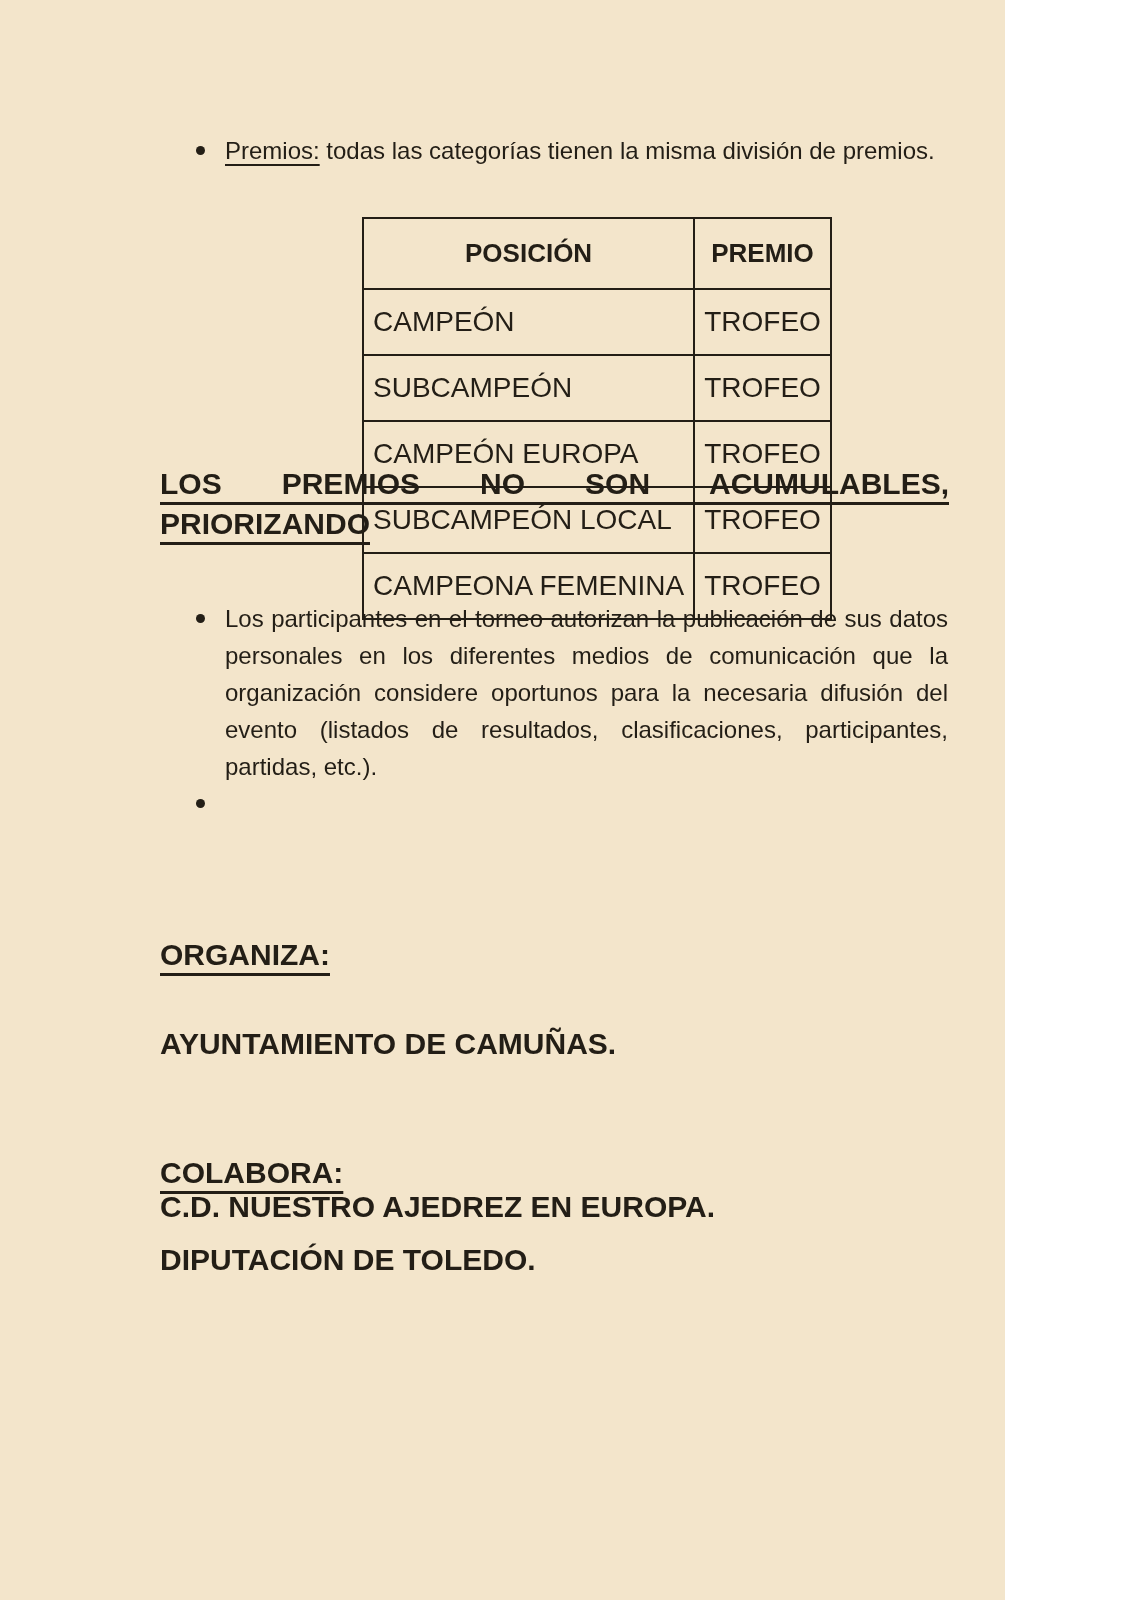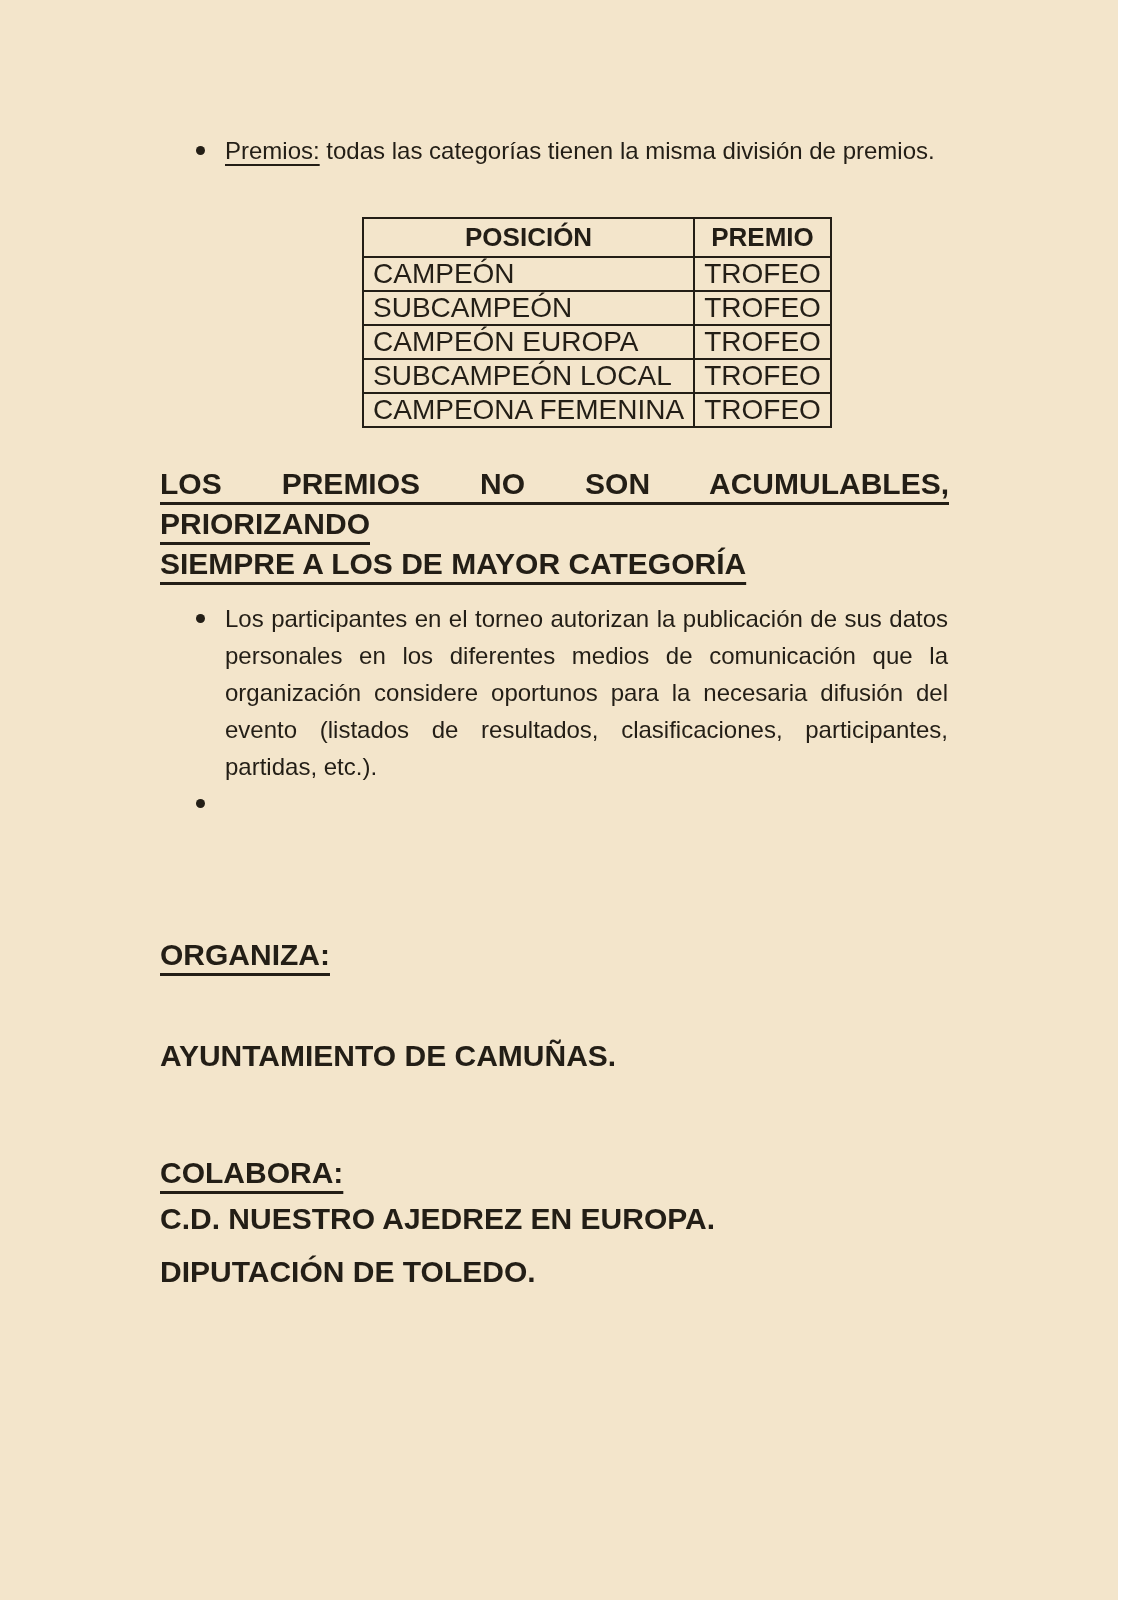--- a/index.html
+++ b/index.html
@@ -1,18 +1,18 @@
 <!DOCTYPE html>
 <html><head>
 <meta charset="utf-8">
 <style>
   html, body { margin: 0; padding: 0; }
   .page {
     position: relative;
-    width: 1118px;
+    width: 1005px;
     height: 1600px;
     background: #f3e5cb;
     color: #231e16;
     font-family: "Liberation Sans", sans-serif;
     overflow: hidden;
   }
 
   
   ul.bullets {
     list-style: none;
@@ -45,21 +45,21 @@
   
   table.prizes {
     position: absolute;
     left: 362px;
     top: 217px;
     border-collapse: collapse;
     table-layout: fixed;
   }
   table.prizes th, table.prizes td {
     border: 2px solid #231e16;
-    padding: 0 9px;
+    padding: 16px 9px;
     white-space: nowrap;
     overflow: hidden;
   }
   table.prizes th {
     font-size: 26px;
     font-weight: bold;
     text-align: center;
     height: 37px;
   }
   table.prizes td {
@@ -101,21 +101,20 @@
     text-decoration-thickness: 3px;
     text-underline-offset: 8px;
     white-space: nowrap;
   }
   .bold-line {
     position: absolute;
     left: 160px;
     font-size: 30px;
     font-weight: bold;
     white-space: nowrap;
-    margin-top: 12px;
   }
   .pos-intro     { left: 196px; top: 132px; }
   .pos-terms     { left: 196px; top: 600px; }
   .pos-organiza  { top: 938px; }
   .pos-ayto      { top: 1027px; }
   .pos-colabora  { top: 1138px; margin-top: 18px; }
   .pos-cd        { top: 1190px; }
   .pos-diputacion{ top: 1243px; }
 </style>
 </head>
@@ -156,21 +155,20 @@
       </tr>
       <tr>
         <td class="col-posicion">CAMPEONA FEMENINA</td>
         <td class="col-premio">TROFEO</td>
       </tr>
     </tbody>
   </table>
 
   <div class="notice">
     <div class="notice-line justify-last">LOS PREMIOS NO SON ACUMULABLES, PRIORIZANDO</div>
-    <div class="notice-line">SIEMPRE A LOS DE MAYOR CATEGORÍA</div>
   </div>
 
   <ul class="bullets pos-terms">
     <li>
       <span class="dot"></span>
       <span>Los participantes en el torneo autorizan la publicación de sus datos personales en los diferentes medios de comunicación que la organización considere oportunos para la necesaria difusión del evento (listados de resultados, clasificaciones, participantes, partidas, etc.).</span>
     </li>
     <li>
       <span class="dot"></span>
     </li>

